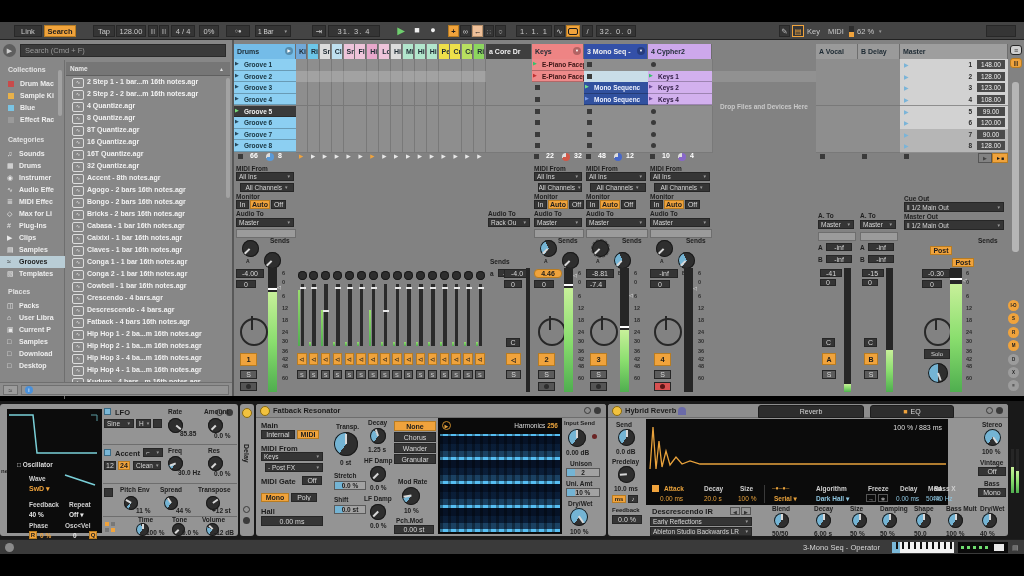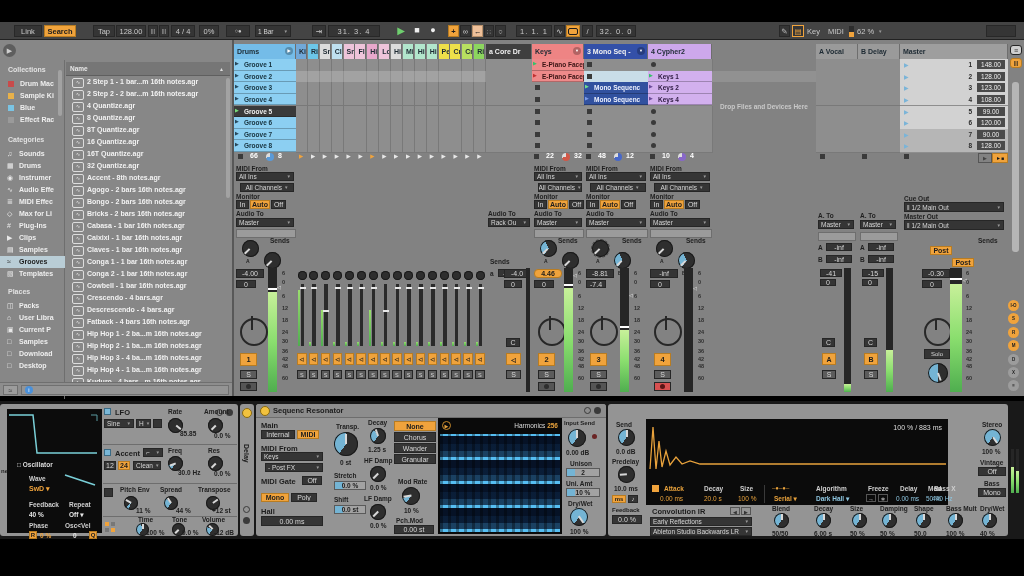--- a/index.html
+++ b/index.html
@@ -85,20 +85,21 @@
         <span style="position:absolute;left:0;right:0;bottom:0;height:5px;background:#f0a33c;display:block;"></span>
       </div>
     <div class="ab" style="left:857px;top:5px;color:#c9c9c9;font-size:7.5px;">62 %</div>
     <div class="ab" style="left:878px;top:7px;color:#9a9a9a;font-size:4.5px;">▼</div>
     <div class="tbx" style="left:986px;width:30px;"></div>
   </div>
 
   <div class="ab" id="maindiv">
     <div id="browser">
       <div class="ab" style="left:3px;top:4px;width:13px;height:13px;border-radius:50%;background:#5e5e5e;color:#cfcfcf;font-size:7px;text-align:center;line-height:13px;">▶</div>
+      <div class="ab" style="left:20px;top:4px;width:206px;height:13px;background:#3a3a3a;border:1px solid #2a2a2a;color:#9a9a9a;font-size:7.5px;display:flex;align-items:center;padding:0 4px;">Search (Cmd + F)</div>
       <div id="bcats" class="ab" style="left:0;top:20px;width:65px;height:362px;border-right:1px solid #6e6e6e;">
           <div style="position: absolute; left: 8px; top: 6px; font-size: 7px; font-weight: bold; color: rgb(226, 226, 226);">Collections</div>
           <div style="position: absolute; left: 0px; top: 18px; width: 65px; height: 12px;">
             <div style="position: absolute; left: 8px; top: 3px; width: 6px; height: 6px; background: rgb(200, 75, 75);"></div>
             <div style="position: absolute; left: 20px; top: 2px; font-size: 7px; font-weight: bold; color: rgb(239, 239, 239); white-space: nowrap;">Drum Mac</div>
           </div>
           <div style="position: absolute; left: 0px; top: 30px; width: 65px; height: 12px;">
             <div style="position: absolute; left: 8px; top: 3px; width: 6px; height: 6px; background: rgb(232, 177, 74);"></div>
             <div style="position: absolute; left: 20px; top: 2px; font-size: 7px; font-weight: bold; color: rgb(239, 239, 239); white-space: nowrap;">Sample Ki</div>
           </div>
@@ -1148,21 +1149,21 @@
     <div class="dev" style="left:240px;top:3px;width:14px;height:132px;">
       <div class="onled" style="left:2px;top:4px;"></div>
       <div class="ab" style="left:3px;top:40px;writing-mode:vertical-rl;font-size:7px;font-weight:bold;color:#1c1c1c;">Delay</div>
       <div class="ab" style="left:3px;top:102px;width:7px;height:7px;border-radius:50%;border:1px solid #3a3a3a;"></div>
       <div class="ab" style="left:3px;top:113px;width:7px;height:7px;border-radius:50%;background:#3a3a3a;"></div>
     </div>
 
     <div class="dev" style="left:256px;top:3px;width:350px;height:132px;">
       <div class="dtitle" style="left:0;top:0;width:350px;">
         <div class="onled" style="left:4px;top:2px;"></div>
-        <div class="dtxt" style="left:17px;top:2px;">Sequenc Resonator</div>
+        <div class="dtxt" style="left:17px;top:2px;">Fatback Resonator</div>
         <div class="ab" style="left:328px;top:3px;width:7px;height:7px;border-radius:50%;border:1px solid #3a3a3a;"></div>
         <div class="ab" style="left:338px;top:3px;width:7px;height:7px;border-radius:50%;background:#3a3a3a;"></div>
       </div>
       <div class="dtxt" style="left:5px;top:17px;">Main</div>
       <div class="bx ab" style="left:5px;top:26px;width:34px;height:9px;">Internal</div>
       <div class="bx orb ab" style="left:41px;top:26px;width:22px;height:9px;">MIDI</div>
       <div class="dtxt" style="left:5px;top:40px;">MIDI From</div>
       <div class="dd ab" style="left:5px;top:48px;width:62px;height:9px;">
           <span>Keys</span>
         </div>
@@ -1230,20 +1231,34 @@
       <div class="dkv" style="left:310px;top:76px;">Uni. Amt</div>
       <div class="blubox ab" style="left:310px;top:84px;width:34px;height:9px;">10 %</div>
       <div class="dkv" style="left:312px;top:96px;">Dry/Wet</div>
       <div class="kn" style="left:314px;top:104px;width:18px;height:18px;background:conic-gradient(from 215deg,#74b4d4 0 290deg,#2e2e2e 290deg 360deg);">
           <i style="transform:rotate(145deg);"></i>
         </div>
       <div class="dkv" style="left:314px;top:124px;">100 %</div>
     </div>
 
     <div class="dev" style="left:608px;top:3px;width:400px;height:132px;">
+      <div class="dtitle" style="left:0;top:0;width:400px;">
+        <div class="onled" style="left:4px;top:2px;"></div>
+        <div class="dtxt" style="left:17px;top:2px;">Hybrid Reverb</div>
+        <div class="ab" style="left:70px;top:3px;width:8px;height:8px;border-radius:4px 4px 0 0;background:#6a6aa8;"></div>
+        <div class="tab" style="left:150px;top:1px;width:104px;">
+            <span>Reverb</span>
+          </div>
+        <div class="tab" style="left:262px;top:1px;width:82px;">
+            <span style="color:#f0a33c;margin-right:3px;">■</span>
+            <span>EQ</span>
+          </div>
+        <div class="ab" style="left:378px;top:3px;width:7px;height:7px;border-radius:50%;border:1px solid #3a3a3a;"></div>
+        <div class="ab" style="left:388px;top:3px;width:7px;height:7px;border-radius:50%;background:#3a3a3a;"></div>
+      </div>
       <div class="dkv" style="left:8px;top:17px;">Send</div>
       <div class="kn" style="left:10px;top:25px;width:17px;height:17px;background:conic-gradient(from 215deg,#74b4d4 0 145deg,#2e2e2e 145deg 360deg);">
           <i style="transform:rotate(0deg);"></i>
         </div>
       <div class="dkv" style="left:8px;top:44px;">0.0 dB</div>
       <div class="dkv" style="left:4px;top:54px;">Predelay</div>
       <div class="kn" style="left:10px;top:62px;width:17px;height:17px;">
           <i style="transform:rotate(-95deg);"></i>
         </div>
       <div class="dkv" style="left:6px;top:81px;">10.0 ms</div>
@@ -1271,21 +1286,21 @@
         <div class="ab" style="left:222px;top:66px;color:#cfcfcf;font-size:6.5px;font-weight:bold;">Freeze</div>
         <div class="ab" style="left:220px;top:75px;width:10px;height:8px;border:1px solid #555;color:#ccc;font-size:6px;text-align:center;line-height:8px;">→</div>
         <div class="ab" style="left:232px;top:75px;width:10px;height:8px;border:1px solid #555;color:#ccc;font-size:6px;text-align:center;line-height:8px;">∗</div>
         <div class="ab" style="left:254px;top:66px;color:#cfcfcf;font-size:6.5px;font-weight:bold;">Delay</div>
         <div class="ab" style="left:250px;top:76px;color:#8ec6e0;font-size:6.5px;">0.00 ms</div>
         <div class="ab" style="left:282px;top:66px;color:#cfcfcf;font-size:6.5px;font-weight:bold;">Mod</div>
         <div class="ab" style="left:280px;top:76px;color:#8ec6e0;font-size:6.5px;">50 %</div>
       </div>
       <div class="ab" style="left:326px;top:81px;color:#cfcfcf;font-size:6.5px;font-weight:bold;">Bass X</div>
       <div class="ab" style="left:324px;top:91px;color:#8ec6e0;font-size:6.5px;">440 Hz</div>
-      <div class="dtxt" style="left:44px;top:103px;">Convolution IR</div>
+      <div class="dtxt" style="left:44px;top:103px;">Descrescendo IR</div>
       <div class="ab" style="left:122px;top:103px;width:10px;height:8px;border:1px solid #555;color:#333;font-size:5px;text-align:center;line-height:8px;">◀</div>
       <div class="ab" style="left:133px;top:103px;width:10px;height:8px;border:1px solid #555;color:#333;font-size:5px;text-align:center;line-height:8px;">▶</div>
       <div class="dd ab" style="left:42px;top:113px;width:102px;height:9px;">
           <span>Early Reflections</span>
         </div>
       <div class="dd ab" style="left:42px;top:123px;width:102px;height:9px;">
           <span>Ableton Studio Backwards LR</span>
         </div>
       <div id="hybridknobs" class="ab" style="left:150px;top:101px;width:250px;height:31px;">
           <div style="position: absolute; left: 14px; top: 0px; font-size: 6.5px; font-weight: bold; color: rgb(32, 32, 32);">Blend</div>
@@ -1335,13 +1350,25 @@
       <div class="bx ab" style="left:370px;top:84px;width:28px;height:9px;">Mono</div>
     </div>
     <div class="meter" style="left:1011px;top:48px;width:3px;height:44px;">
         <span class="mf" style="height:26px;"></span>
       </div>
     <div class="meter" style="left:1016px;top:48px;width:3px;height:44px;">
         <span class="mf" style="height:22px;"></span>
       </div>
   </div>
 
+  <div class="ab" id="statusbar">
+    <div class="ab" style="left:5px;top:3px;width:9px;height:9px;border-radius:50%;background:#8a8a8a;"></div>
+    <div class="ab" style="left:690px;top:3px;width:190px;text-align:right;color:#d6d6d6;font-size:7.5px;">3-Mono Seq - Operator</div>
+    <div class="ab" style="left:892px;top:2px;width:62px;height:11px;background:linear-gradient(to right,#7ab8d8 0 8px,#f2f2f2 8px);">
+      <span style="position:absolute;left:0;top:0;width:100%;height:7px;background:repeating-linear-gradient(to right,transparent 0 4px,#111 4px 6px);display:block;"></span>
+    </div>
+    <div class="ab" style="left:958px;top:2px;width:50px;height:11px;background:#0a0a0a;">
+      <span style="position:absolute;left:3px;top:4px;width:30px;height:3px;background:repeating-linear-gradient(to right,#6fdc6f 0 3px,transparent 3px 6px);display:block;"></span>
+      <span style="position:absolute;left:36px;top:2px;width:10px;height:7px;background:#e8e8e8;display:block;"></span>
+    </div>
+    <div class="ab" style="left:1012px;top:4px;color:#999;font-size:7px;">▤</div>
+  </div>
 </div>
 
 </body></html>

